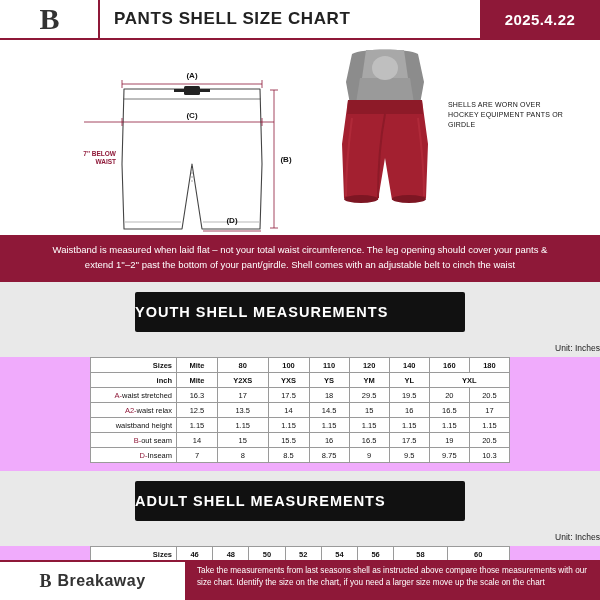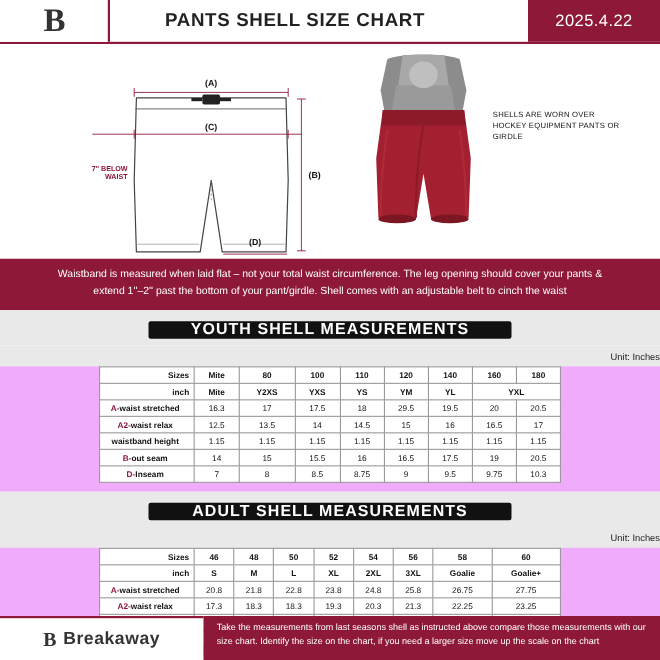--- a/index.html
+++ b/index.html
@@ -41,29 +41,28 @@
     line-height: 1;
   }
   .header-title {
     flex: 1;
     display: flex; align-items: center;
     padding-left: 14px;
     font-size: 17px;
     font-weight: bold;
     letter-spacing: 0.6px;
     color: #222;
-    margin-left: 36px;
   }
   .header-date {
     width: 120px;
     background: #8e1838;
     color: #fff;
     display: flex; align-items: center; justify-content: center;
     font-size: 15px;
-    font-weight: normal;
+    font-weight: bold;
     letter-spacing: 0.4px;
   }
 
   
   .diagram {
     position: relative;
     height: 195px;
     background: #fff;
     border-bottom: none;
   }
@@ -93,25 +92,25 @@
     line-height: 1.55;
   }
 
   
   .section-wrap { background:#e9e9e9; padding: 10px 0 6px 0; }
   .section-title {
     margin: 0 auto;
     width: 330px;
     background: #111;
     color: #fff;
-    text-align: center;
+    text-align: left;
     font-size: 14.5px;
     font-weight: bold;
     letter-spacing: 1px;
-    padding: 0 0;
+    padding: 12px 0;
     border-radius: 2px;
   }
   .unit {
     text-align: right;
     font-size: 8.5px;
     color: #222;
     padding: 5px 0 4px 0;
     background: #e9e9e9;
   }
 
@@ -125,22 +124,23 @@
   }
   table.size th, table.size td {
     border: 1px solid #9a9a9a;
     text-align: center;
     padding: 2.5px 1px;
     color: #111;
     font-weight: normal;
     height: 14px;
   }
   table.size td.rowhead {
+    text-align: right;
     padding-right: 4px;
-    font-weight: bold;
+    font-weight: normal;
     width: 86px;
     white-space: nowrap;
   }
   table.size td.rowhead .mk { color: #8e1838; }
   table.size tr.head td { font-weight: bold; }
   table.size tr.head td.rowhead { text-align: right; }
 
   
   .footer {
     position: absolute; left:0; bottom:0;

